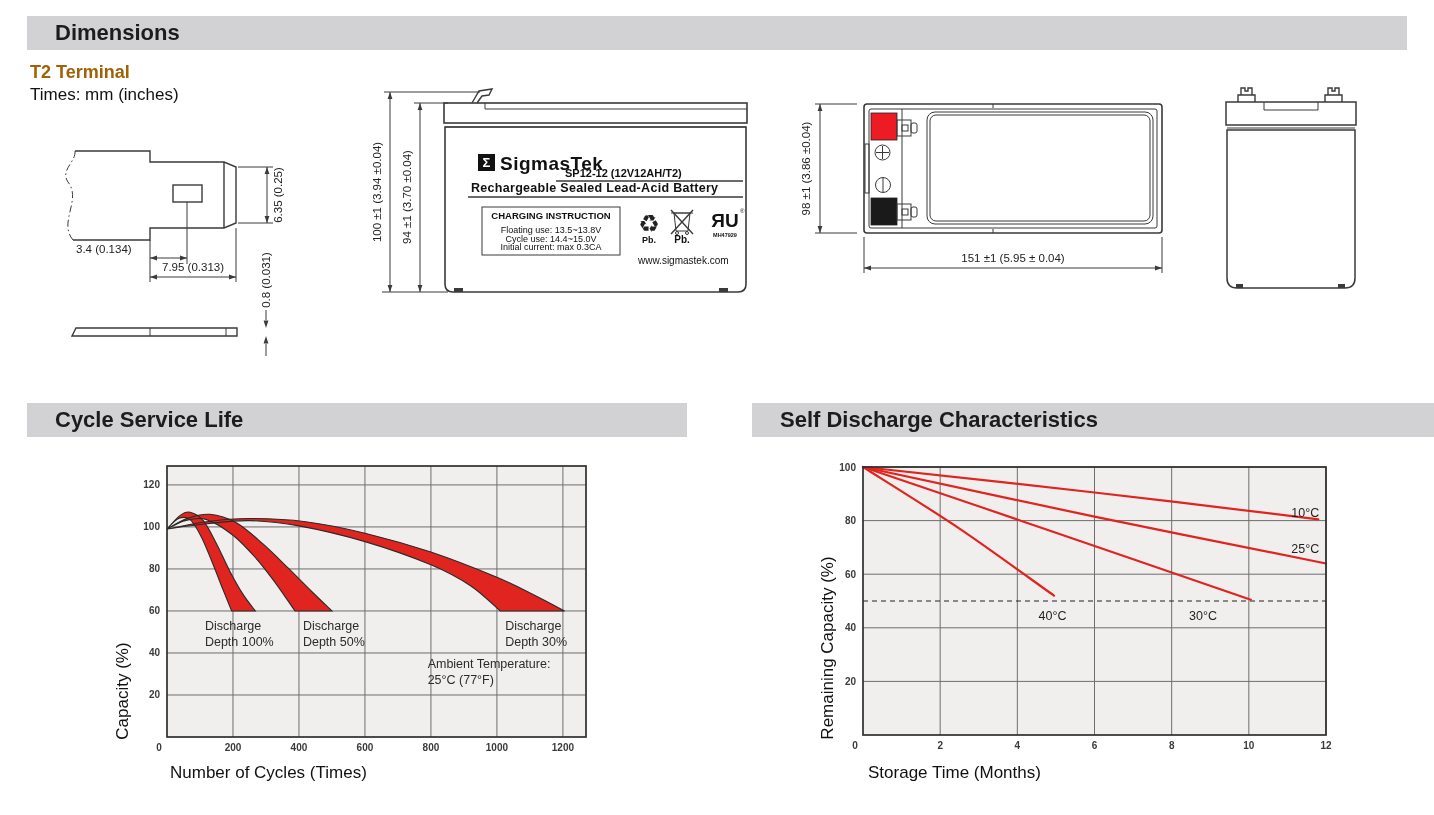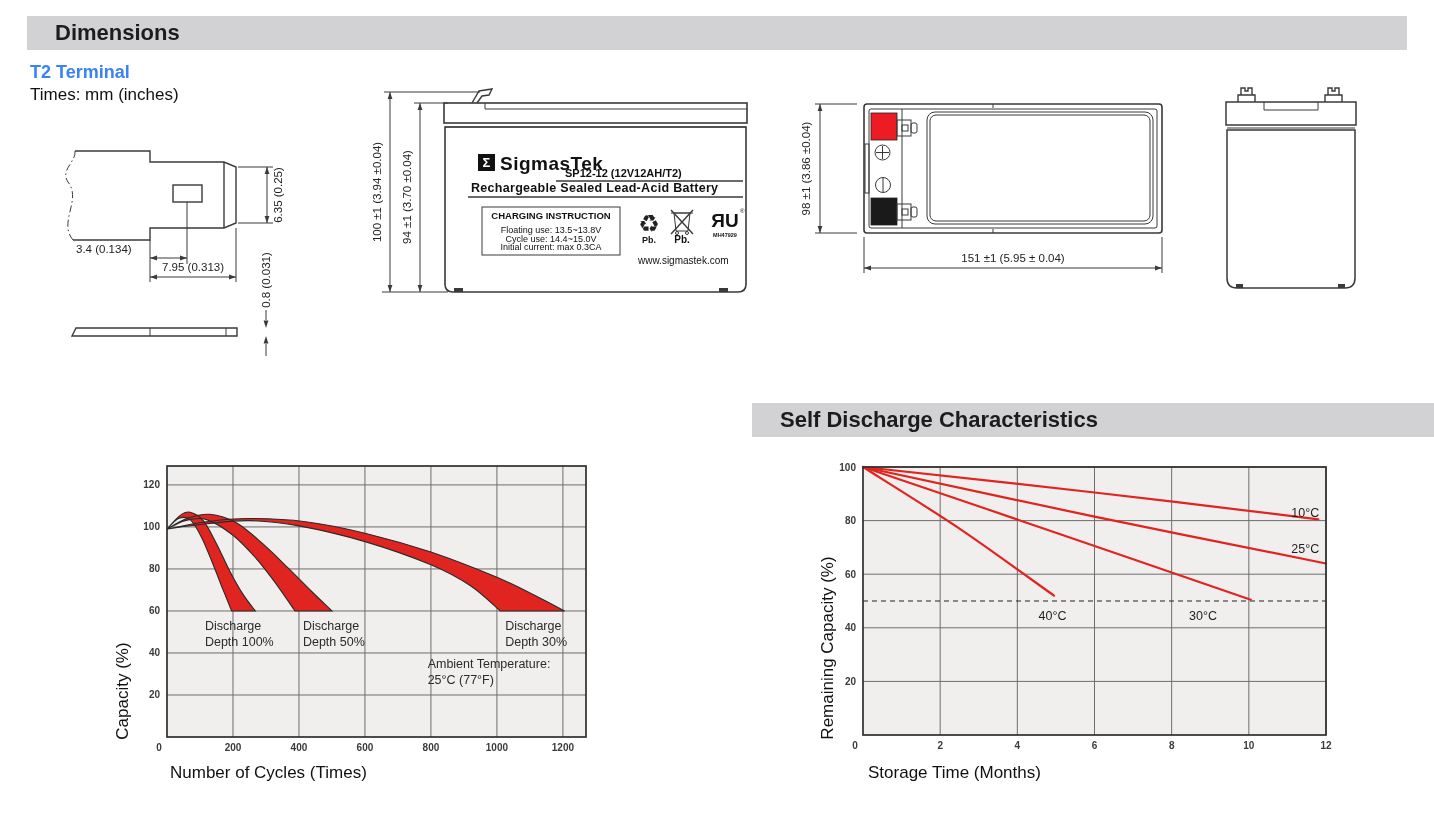--- a/index.html
+++ b/index.html
@@ -1,21 +1,21 @@
 <!DOCTYPE html>
 <html><head>
 <meta charset="utf-8">
 <style>
   html,body{margin:0;padding:0;background:#fff;font-family:"Liberation Sans",sans-serif;}
   #page{position:relative;width:1434px;height:815px;background:#fff;overflow:hidden;}
   .bar{position:absolute;height:34px;background:#d2d2d4;color:#1c1c1c;font-size:22px;font-weight:bold;line-height:34px;padding-left:28px;box-sizing:border-box;}
   #bar-dimensions{left:27px;top:16px;width:1380px;}
   #bar-cycle{left:27px;top:403px;width:660px;}
   #bar-self{left:752px;top:403px;width:776px;}
-  #t2-title{position:absolute;left:30px;top:62px;font-size:18px;font-weight:bold;color:#3b82f6;}
+  #t2-title{position:absolute;left:30px;top:62px;font-size:18px;font-weight:bold;color:#a16207;}
   #unit-note{position:absolute;left:30px;top:85px;font-size:17px;color:#111;}
   svg{position:absolute;font-family:"Liberation Sans",sans-serif;}
   #terminal-svg{left:30px;top:140px;}
   #front-svg{left:368px;top:80px;}
   #top-svg{left:795px;top:85px;}
   #end-svg{left:1220px;top:82px;}
   #cycle-svg{left:90px;top:455px;}
   #self-svg{left:790px;top:455px;}
   .ln{stroke:#3a3a3a;stroke-width:1.4;fill:none;}
   .thin{stroke:#3a3a3a;stroke-width:1;fill:none;}
@@ -199,20 +199,23 @@
       <path class="ln" d="M108,13 L108,6 L112,6 L112,9 L115,9 L115,6 L119,6 L119,13"></path>
       <rect class="ln" style="stroke-width:1.5" x="6" y="20" width="130" height="23"></rect>
       <polyline class="thin" points="44,20 44,28 98,28 98,20"></polyline>
       <line class="thin" x1="7" y1="46" x2="135" y2="46"></line>
       <path class="ln" style="stroke-width:1.5" d="M7,48 H135 V196 Q135,206 125,206 H17 Q7,206 7,196 Z"></path>
       <rect class="ah" x="16" y="202" width="7" height="4"></rect>
       <rect class="ah" x="118" y="202" width="7" height="4"></rect>
     </g>
   </svg>
 
+  <div class="bar" id="bar-cycle">
+    <span>Cycle Service Life</span>
+  </div>
   <div class="bar" id="bar-self">
     <span>Self Discharge Characteristics</span>
   </div>
 
   <svg id="cycle-svg" width="640" height="340" viewBox="0 0 640 340">
     <text class="axtitle" x="80" y="323">Number of Cycles (Times)</text>
     <text class="axtitle" transform="translate(38,236) rotate(-90)" text-anchor="middle">Capacity (%)</text>
   <g>
         <rect x="77" y="11" width="419" height="271" fill="#f0efed"></rect>
         <line x1="142.98425196850394" y1="11" x2="142.98425196850394" y2="282" stroke="#6e6e6e" stroke-width="1"></line>

